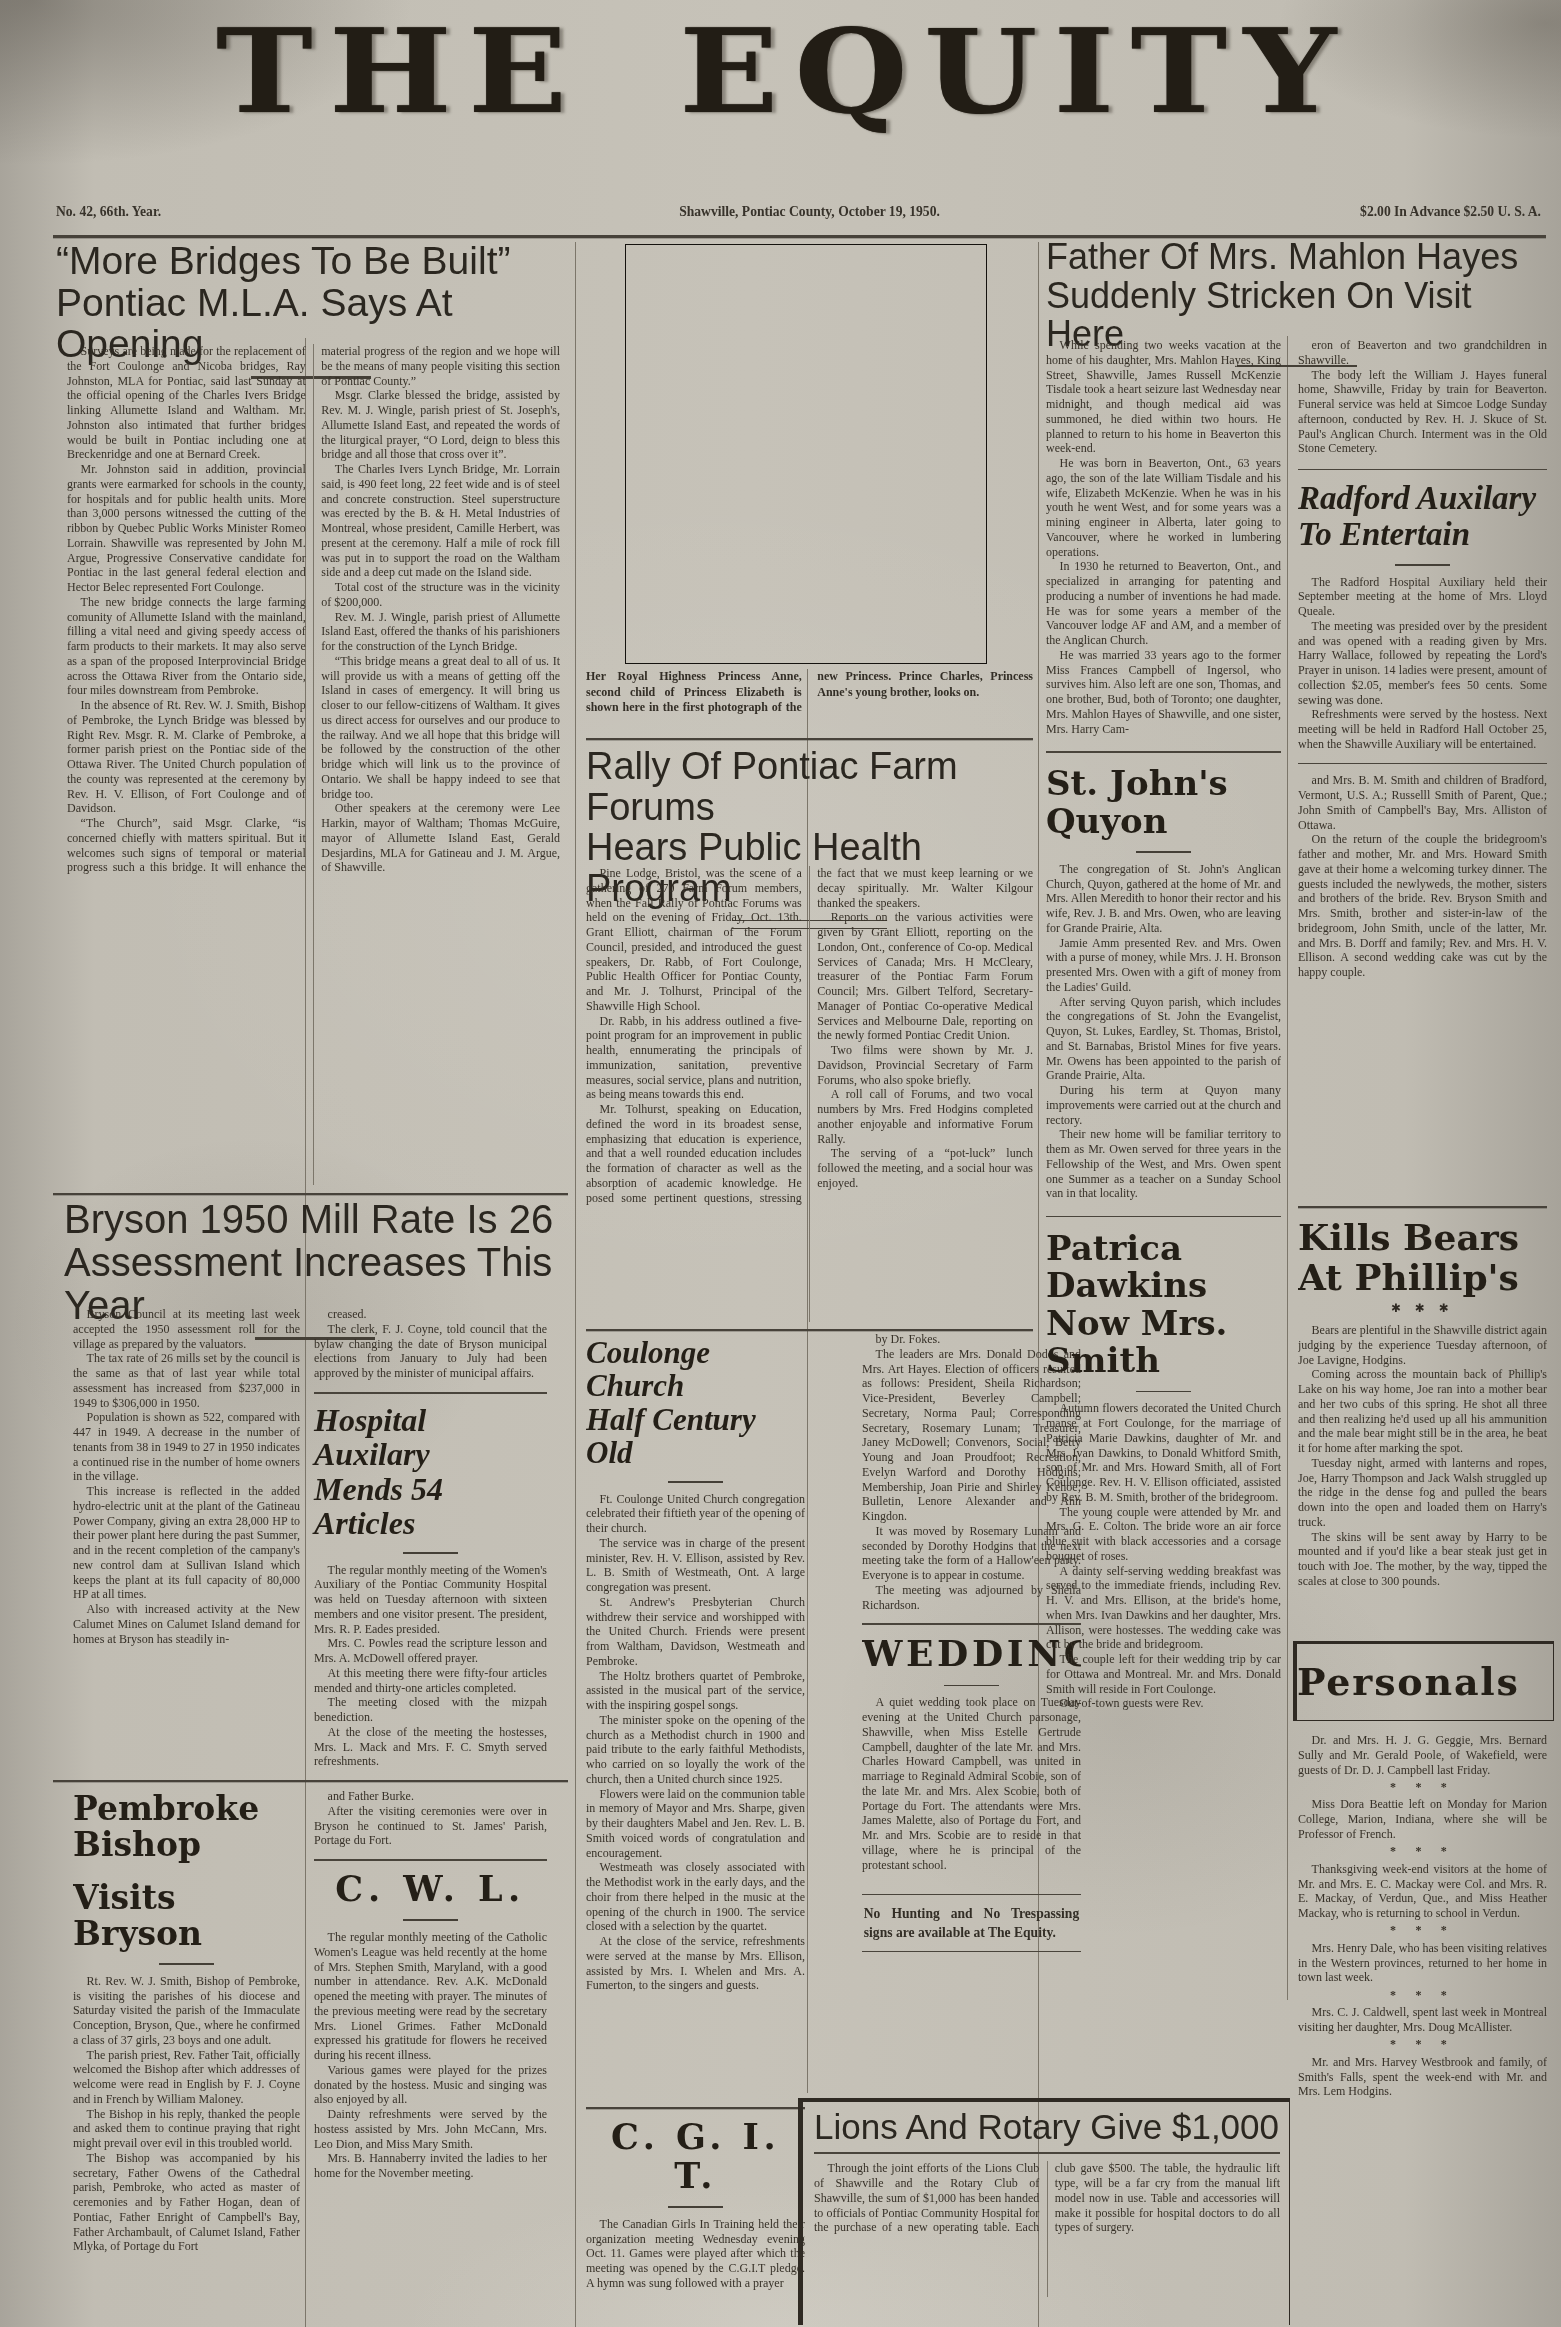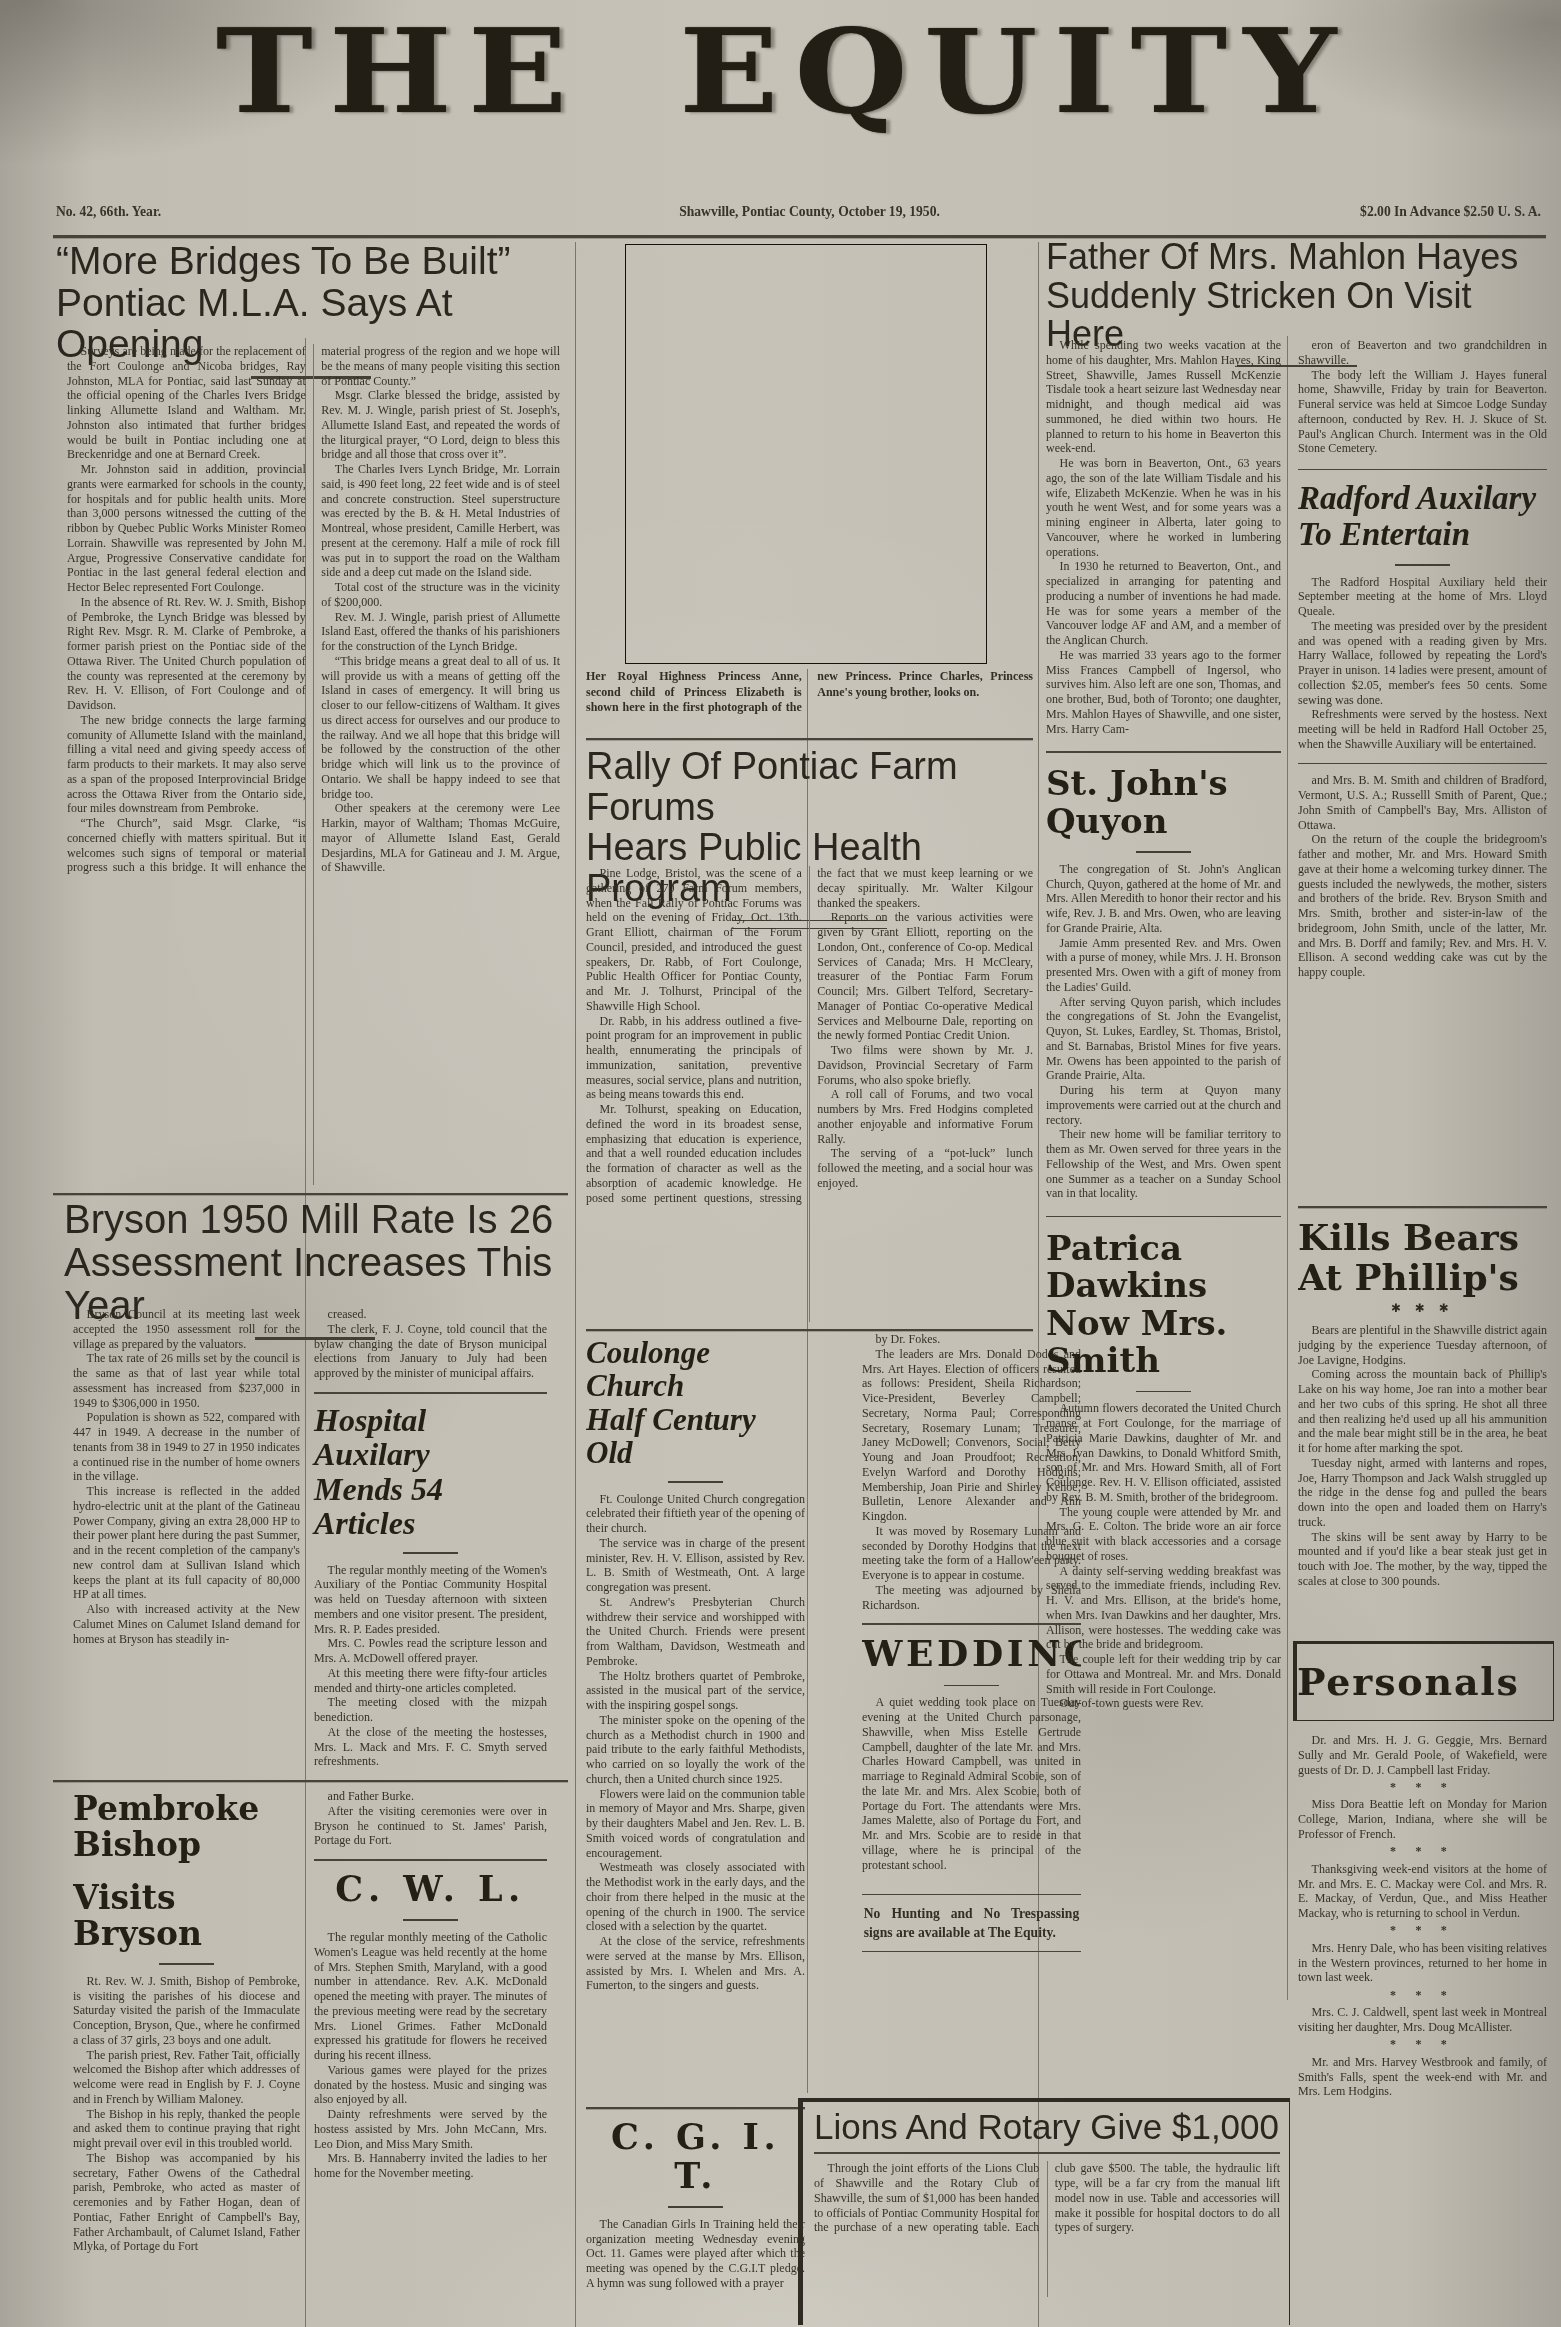--- a/index.html
+++ b/index.html
@@ -87,22 +87,22 @@
   <div class="vr" style="left:1287px;top:336px;height:1664px;"></div>
 
   <div class="abs" style="left:56px;top:240px;width:509px;">
     <h2 class="hs" style="font-size:39px;">“More Bridges To Be Built”</h2>
     <h2 class="hs" style="font-size:39px;">Pontiac M.L.A. Says At Opening</h2>
     <div class="subrule"></div>
   </div>
   <div class="abs bt twocol" style="left:55px;top:344px;width:493px;height:841px;overflow:hidden;margin-left:12px;">
       <p class="para">Surveys are being made for the replacement of the Fort Coulonge and Nicoba bridges, Ray Johnston, MLA for Pontiac, said last Sunday at the official opening of the Charles Ivers Bridge linking Allumette Island and Waltham.  Mr. Johnston also intimated that further bridges would be built in Pontiac including one at Breckenridge and one at Bernard Creek.</p>
       <p class="para">Mr. Johnston said in addition, provincial grants were earmarked for schools in the county, for hospitals and for public health units.  More than 3,000 persons witnessed the cutting of the ribbon by Quebec Public Works Minister Romeo Lorrain.  Shawville was represented by John M. Argue, Progressive Conservative candidate for Pontiac in the last general federal election and Hector Belec represented Fort Coulonge.</p>
+      <p class="para">The new bridge connects the large farming comunity of Allumette Island with the mainland, filling a vital need and giving speedy access of farm products to their markets.  It may also serve as a span of the proposed Interprovincial Bridge across the Ottawa River from the Ontario side, four miles downstream from Pembroke.</p>
       <p class="para">In the absence of Rt. Rev. W. J. Smith, Bishop of Pembroke, the Lynch Bridge was blessed by Right Rev. Msgr. R. M. Clarke of Pembroke, a former parish priest on the Pontiac side of the Ottawa River.  The United Church population of the county was represented at the ceremony by Rev. H. V. Ellison, of Fort Coulonge and of Davidson.</p>
-      <p class="para">The new bridge connects the large farming comunity of Allumette Island with the mainland, filling a vital need and giving speedy access of farm products to their markets.  It may also serve as a span of the proposed Interprovincial Bridge across the Ottawa River from the Ontario side, four miles downstream from Pembroke.</p>
       <p class="para">“The Church”, said Msgr. Clarke, “is concerned chiefly with matters spiritual.  But it welcomes such signs of temporal or material progress such a this bridge.  It will enhance the material progress of the region and we hope will be the means of many people visiting this section of Pontiac County.”</p>
       <p class="para">Msgr. Clarke blessed the bridge, assisted by Rev. M. J. Wingle, parish priest of St. Joseph's, Allumette Island East, and repeated the words of the liturgical prayer, “O Lord, deign to bless this bridge and all those that cross over it”.</p>
       <p class="para">The Charles Ivers Lynch Bridge, Mr. Lorrain said, is 490 feet long, 22 feet wide and is of steel and concrete construction.  Steel superstructure was erected by the B. &amp; H. Metal Industries of Montreal, whose president, Camille Herbert, was present at the ceremony.  Half a mile of rock fill was put in to support the road on the Waltham side and a deep cut made on the Island side.</p>
       <p class="para">Total cost of the structure was in the vicinity of $200,000.</p>
       <p class="para">Rev. M. J. Wingle, parish priest of Allumette Island East, offered the thanks of his parishioners for the construction of the Lynch Bridge.</p>
       <p class="para">“This bridge means a great deal to all of us.  It will provide us with a means of getting off the Island in cases of emergency.  It will bring us closer to our fellow-citizens of Waltham.  It gives us direct access for ourselves and our produce to the railway.  And we all hope that this bridge will be followed by the construction of the other bridge which will link us to the province of Ontario.  We shall be happy indeed to see that bridge too.</p>
       <p class="para">Other speakers at the ceremony were Lee Harkin, mayor of Waltham; Thomas McGuire, mayor of Allumette Island East, Gerald Desjardins, MLA for Gatineau and J. M. Argue, of Shawville.</p>
     </div>
   <div class="hr" style="left:53px;top:1193px;width:515px;height:1.8px;"></div>
 

